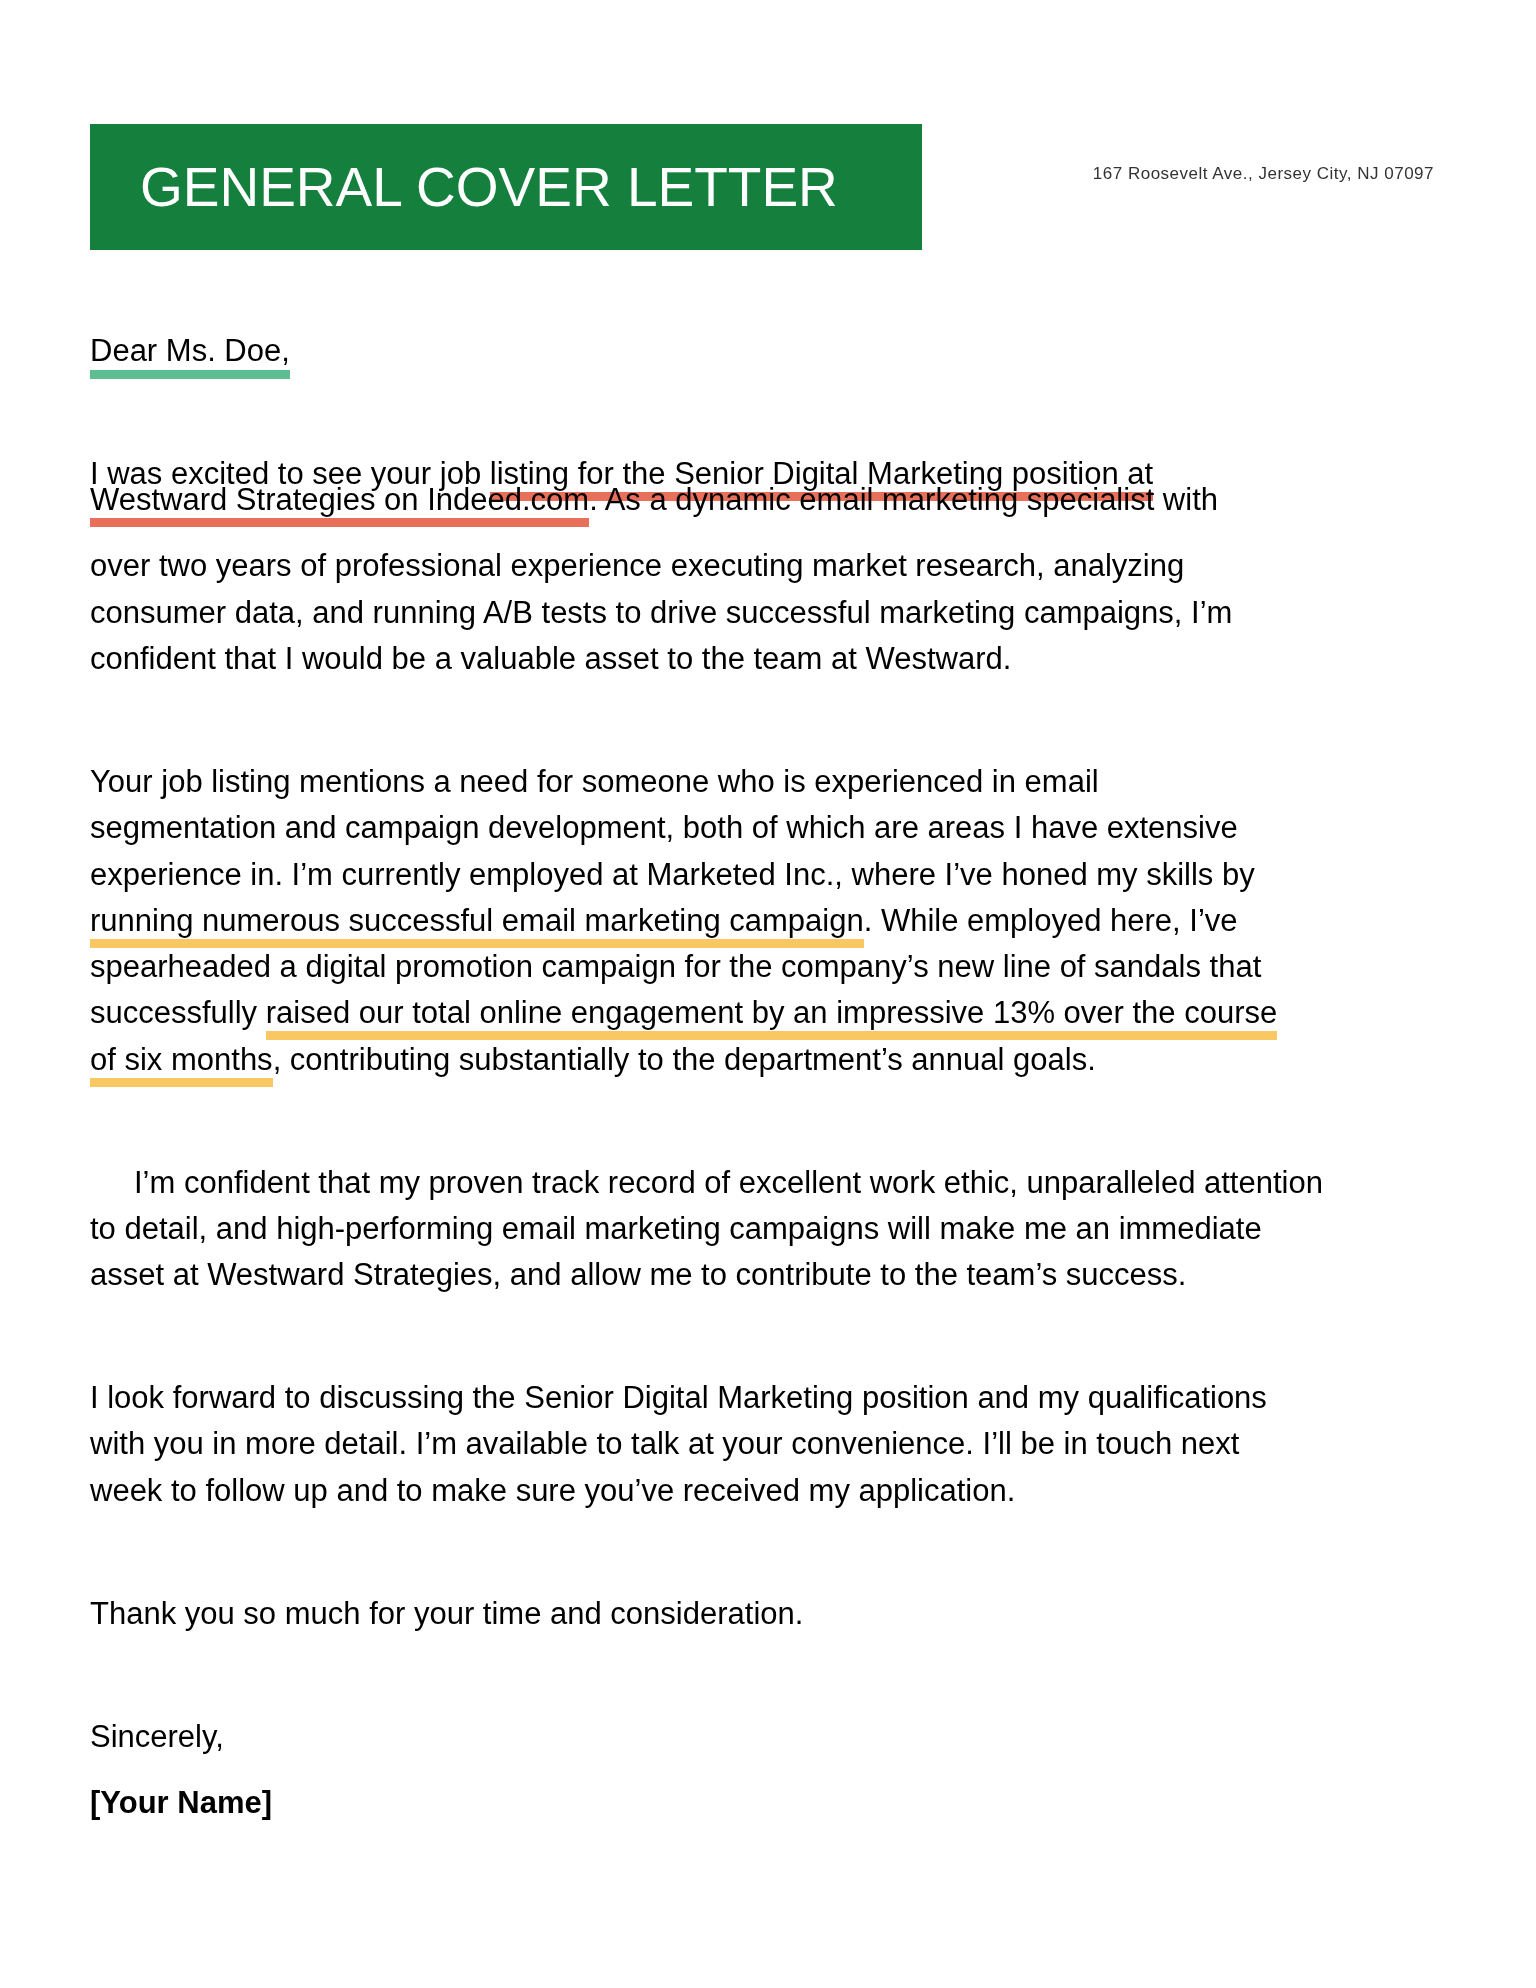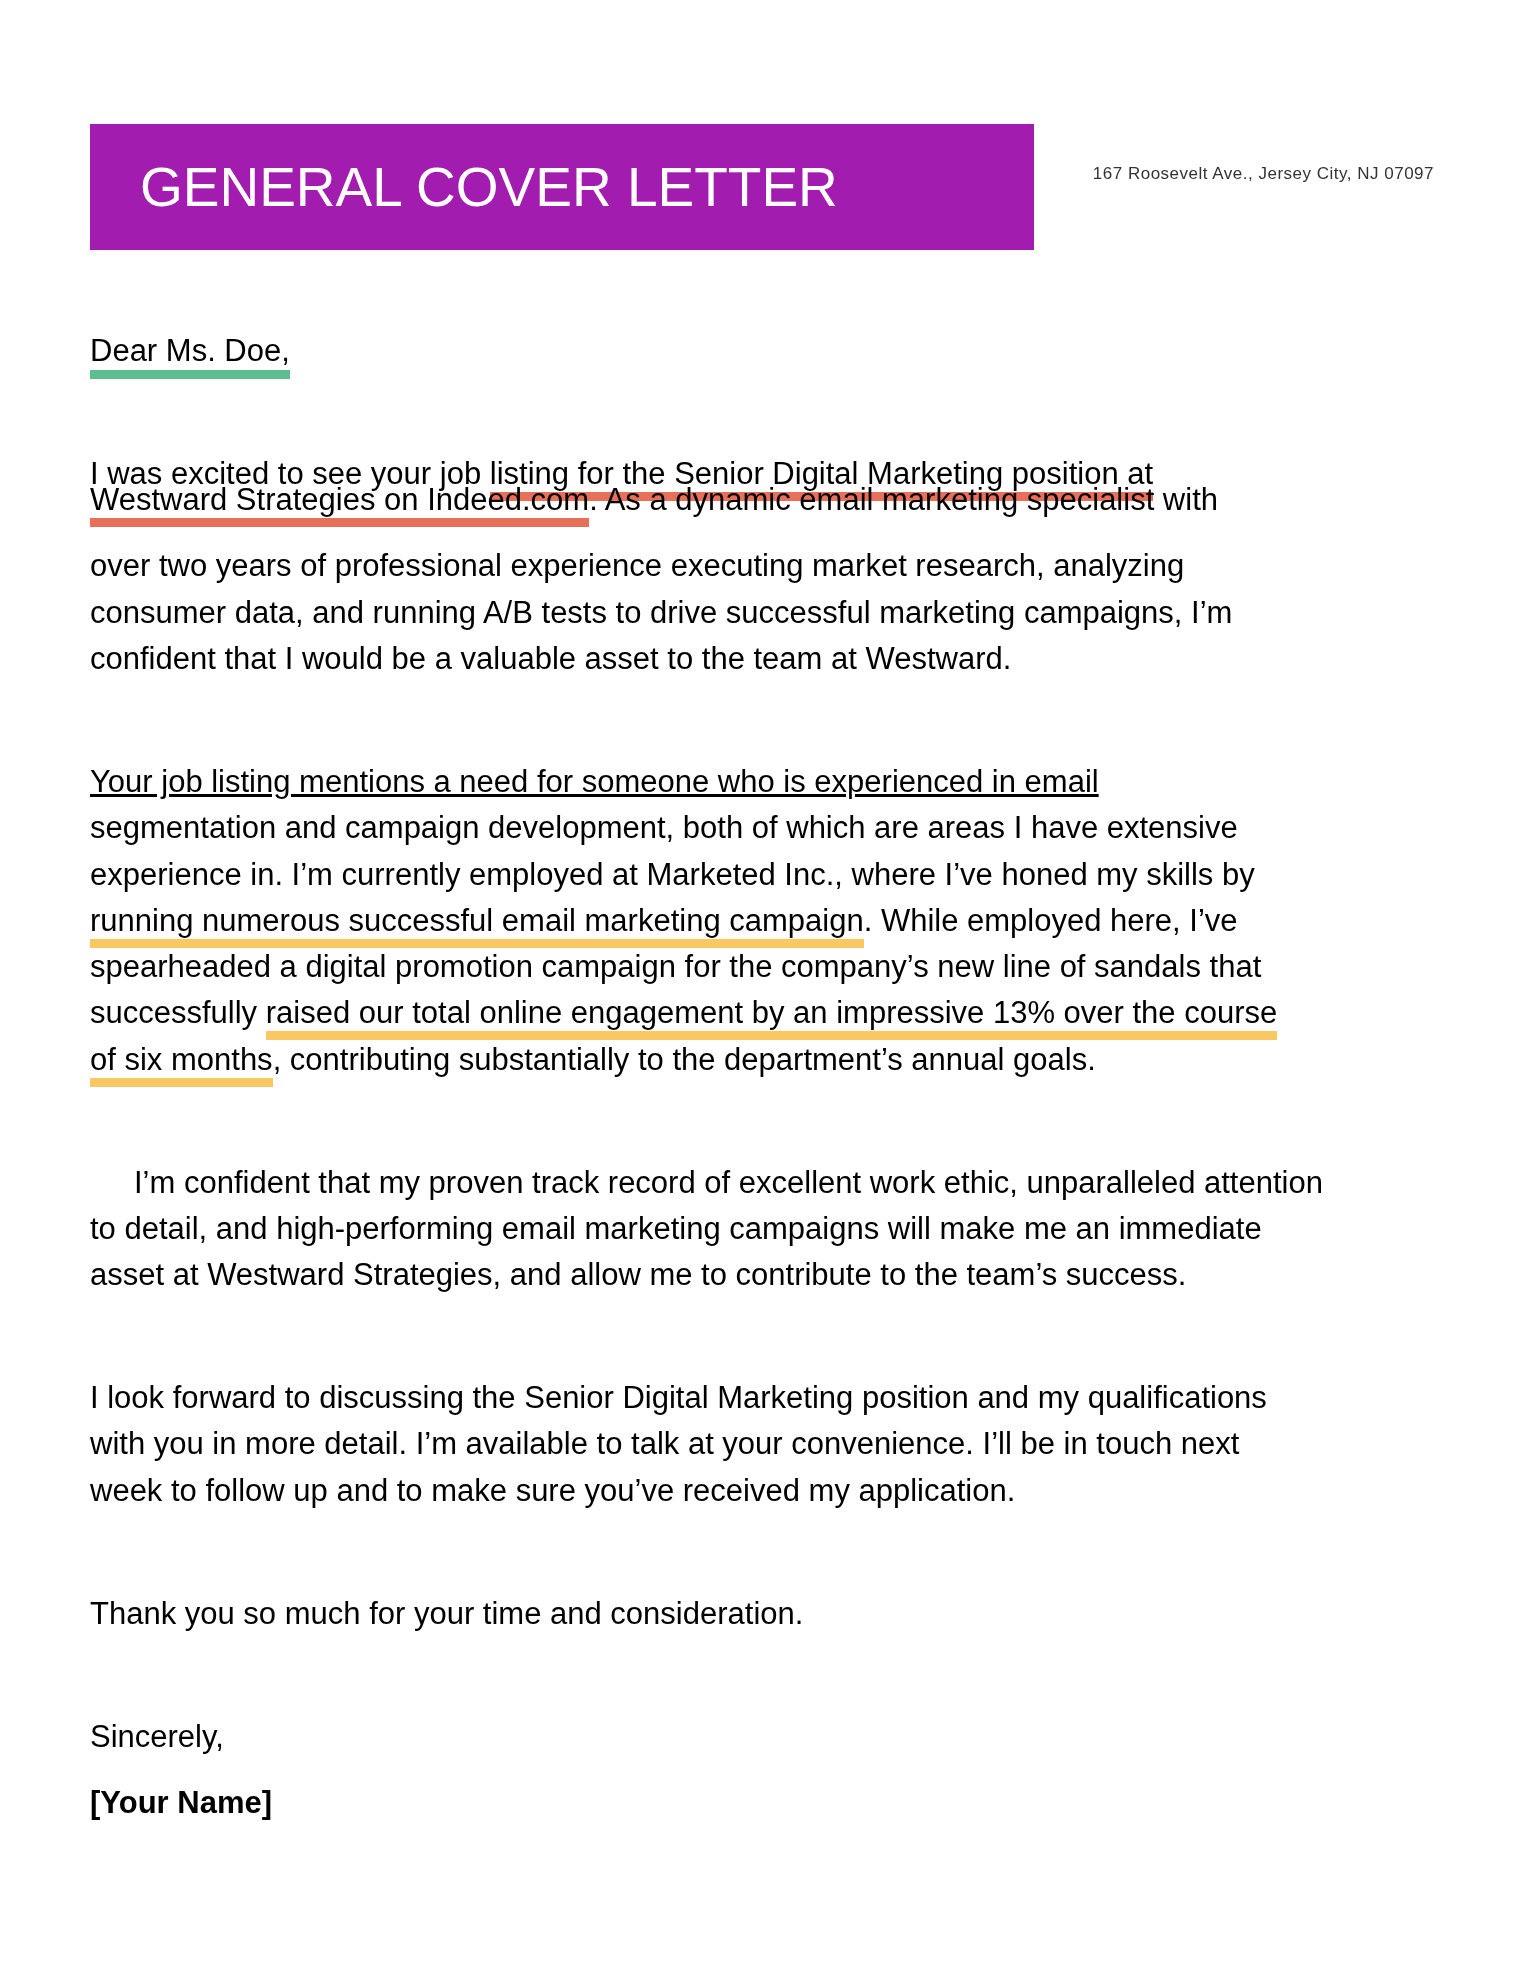--- a/index.html
+++ b/index.html
@@ -1,17 +1,17 @@
 <!DOCTYPE html>
 <html><head>
   <meta charset="utf-8">
   <style>
     html, body { margin: 0; padding: 0; background: #ffffff; }
     body { width: 1536px; height: 1988px; position: relative; overflow: hidden; font-family: "Liberation Sans", sans-serif; color: #000; }
-    .title-box { position: absolute; left: 90px; top: 124px; width: 944px; height: 126px; background: #a21caf; display: flex; align-items: center; }
+    .title-box { position: absolute; left: 90px; top: 124px; width: 832px; height: 126px; background: #15803d; display: flex; align-items: center; }
     .title-box h1 { margin: 0 0 0 50px; color: #ffffff; font-weight: 400; font-size: 55px; letter-spacing: 0px; white-space: nowrap; }
     .contact { position: absolute; right: 102px; top: 158px; text-align: right; color: #333333; font-size: 17px; line-height: 31px; letter-spacing: 0.5px; }
     .contact div { white-space: nowrap; }
     .body { position: absolute; left: 90px; top: 0; width: 1360px; }
     .line { position: absolute; left: 0; font-size: 31px; white-space: nowrap; line-height: 38px; }
     .hl { position: relative; }
     .hl::after { content: ""; position: absolute; left: 0; right: 0; bottom: -10px; height: 9px; }
     .hl-green::after { background: #5dbf91; bottom: -11px; }
     .hl-red::after { background: #e8705a; }
     .hl-yellow::after { background: #f9c863; }
@@ -32,21 +32,21 @@
   <div class="line" style="top:332px;">
     <span class="hl hl-green">Dear Ms. Doe,</span>
   </div>
 
   <div class="line" style="top:455px;"><span>I was excited to see your job </span><span class="hl hl-red">listing for the Senior Digital Marketing position at</span></div>
   <div class="line" style="top:481px;"><span class="hl hl-red">Westward Strategies on Indeed.com</span><span>. As a dynamic email marketing specialist with</span></div>
   <div class="line" style="top:547px;">over two years of professional experience executing market research, analyzing</div>
   <div class="line" style="top:594px;">consumer data, and running A/B tests to drive successful marketing campaigns, I’m</div>
   <div class="line" style="top:640px;">confident that I would be a valuable asset to the team at Westward.</div>
 
-  <div class="line" style="top:763px;text-decoration:underline;">Your job listing mentions a need for someone who is experienced in email</div>
+  <div class="line" style="top:763px;">Your job listing mentions a need for someone who is experienced in email</div>
   <div class="line" style="top:809px;">segmentation and campaign development, both of which are areas I have extensive</div>
   <div class="line" style="top:856px;">experience in. I’m currently employed at Marketed Inc., where I’ve honed my skills by</div>
   <div class="line" style="top:902px;"><span class="hl hl-yellow">running numerous successful email marketing campaign</span><span>. While employed here, I’ve</span></div>
   <div class="line" style="top:948px;">spearheaded a digital promotion campaign for the company’s new line of sandals that</div>
   <div class="line" style="top:994px;"><span>successfully </span><span class="hl hl-yellow">raised our total online engagement by an impressive 13% over the course</span></div>
   <div class="line" style="top:1041px;"><span class="hl hl-yellow">of six months</span><span>, contributing substantially to the department’s annual goals.</span></div>
 
   <div class="line" style="top:1164px;margin-left:44px;">I’m confident that my proven track record of excellent work ethic, unparalleled attention</div>
   <div class="line" style="top:1210px;">to detail, and high-performing email marketing campaigns will make me an immediate</div>
   <div class="line" style="top:1256px;">asset at Westward Strategies, and allow me to contribute to the team’s success.</div>

